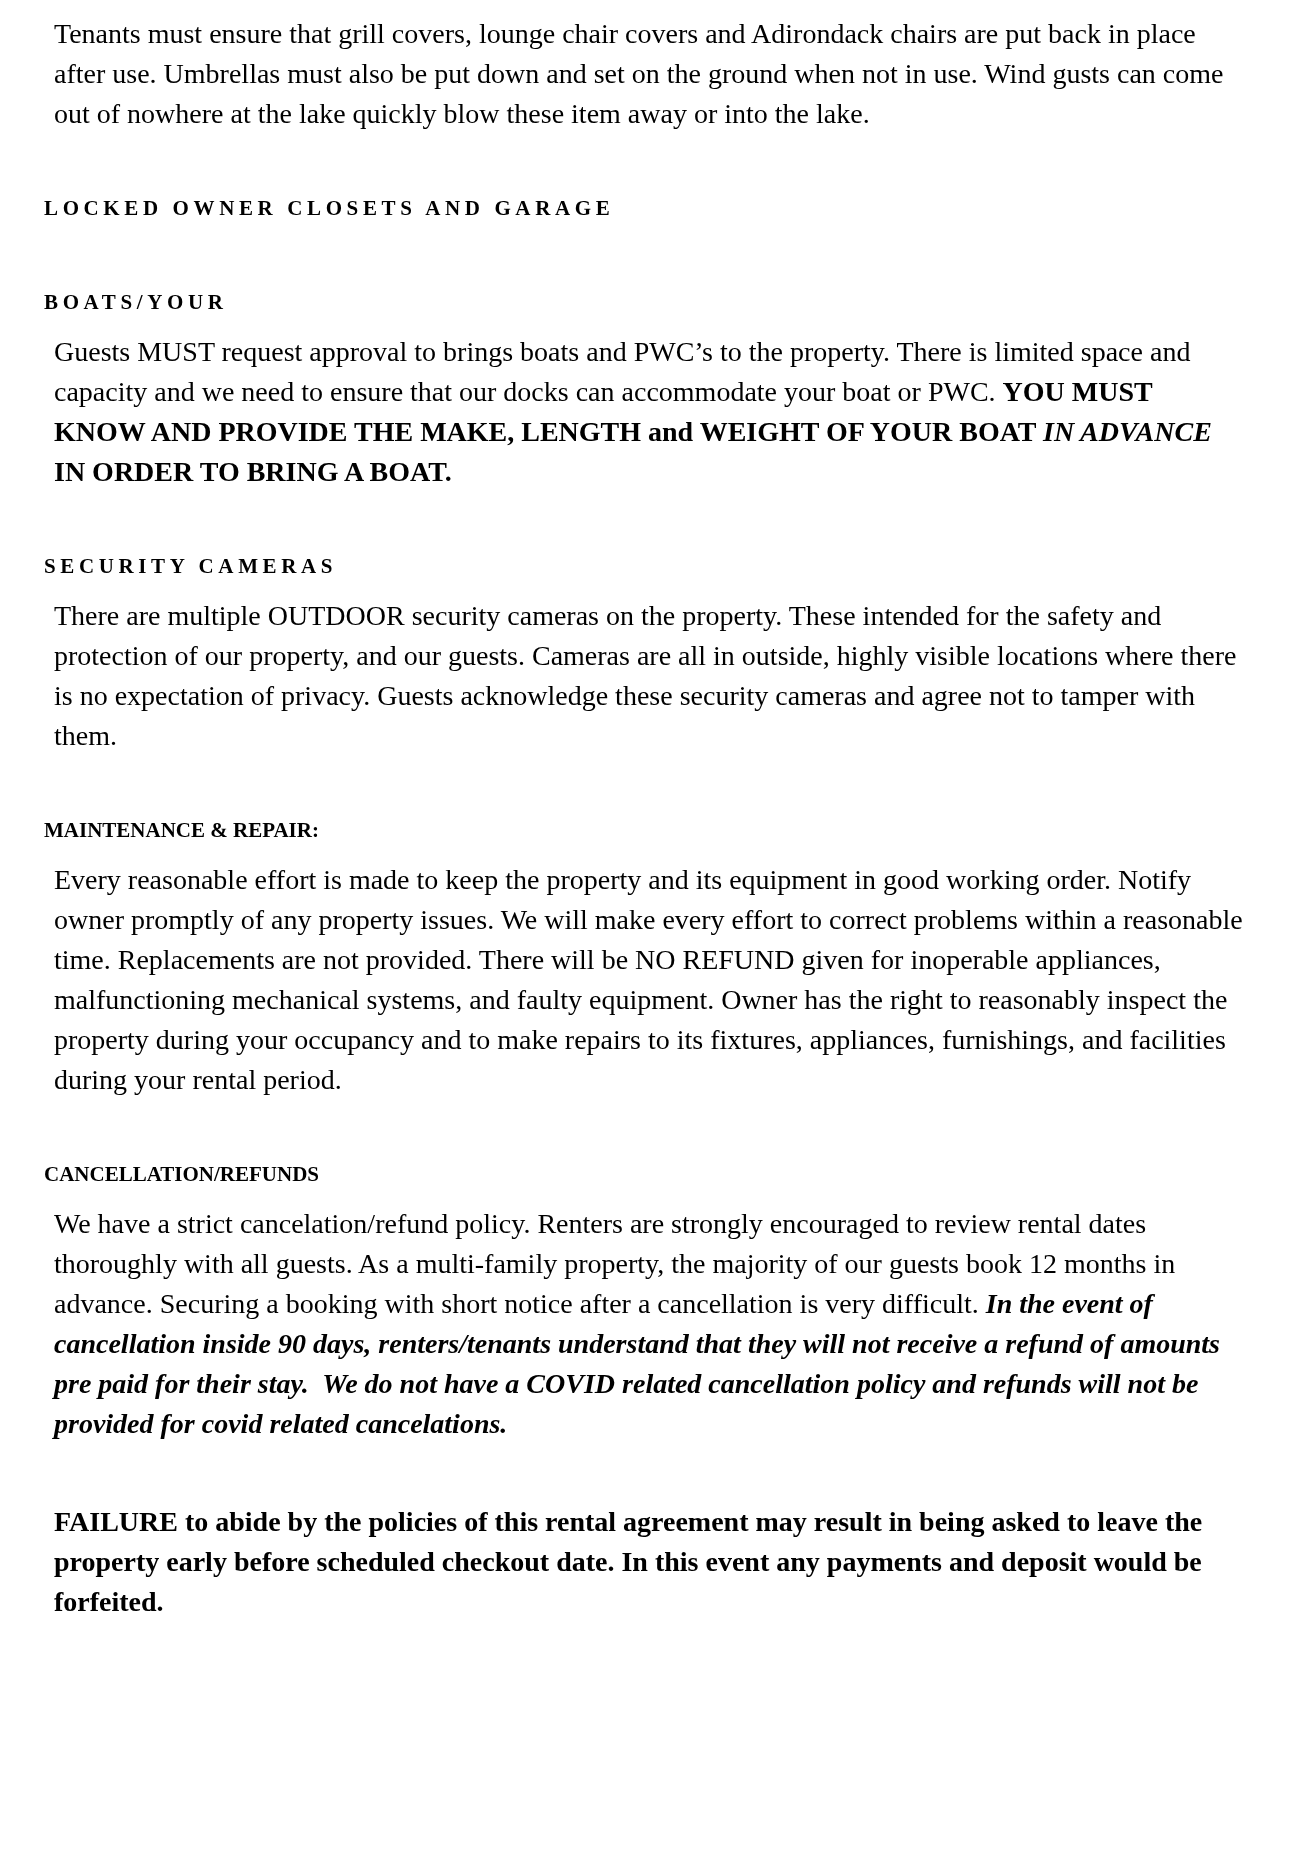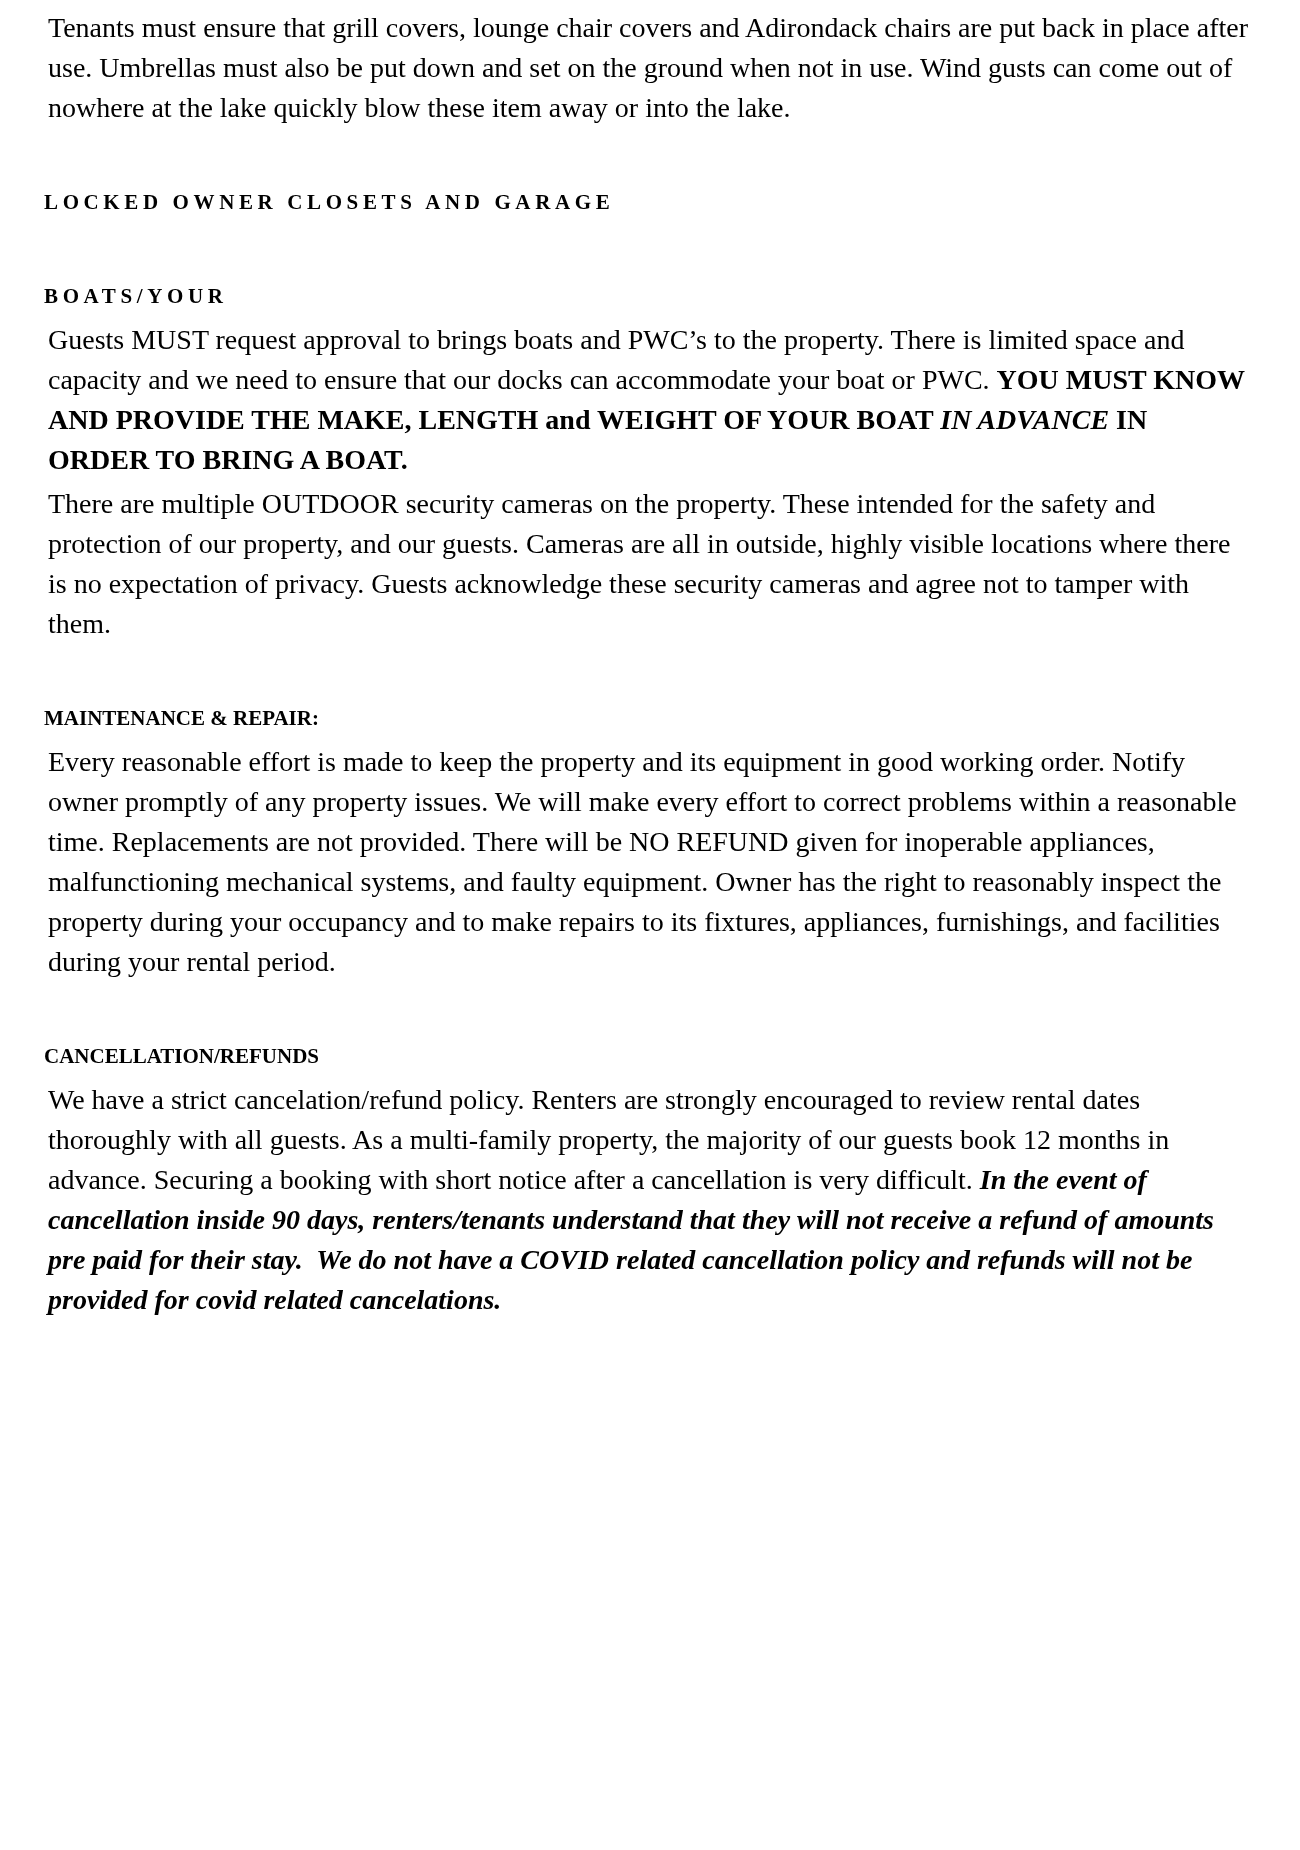--- a/index.html
+++ b/index.html
@@ -13,21 +13,21 @@
     box-sizing: border-box;
     padding: 4px 44px 0 44px;
     background: #ffffff;
     color: #000000;
     font-family: "Liberation Serif", "DejaVu Serif", serif;
     font-size: 28px;
     line-height: 40px;
     overflow: hidden;
   }
   .para {
-    margin: 4px;
+    margin: 10px;
     white-space: pre-wrap;
   }
   .heading {
     font-size: 21px;
     font-weight: bold;
     margin: 54px 0 0 0;
     line-height: 40px;
   }
   .spaced {
     letter-spacing: 0.22em;
@@ -44,22 +44,24 @@
 
 <div class="page">
 
   <p class="para">Tenants must ensure that grill covers, lounge chair covers and Adirondack chairs are put back in place after use. Umbrellas must also be put down and set on the ground when not in use. Wind gusts can come out of nowhere at the lake quickly blow these item away or into the lake.</p>
 
   <h2 class="heading spaced">LOCKED OWNER CLOSETS AND GARAGE</h2>
 
   <h2 class="heading spaced">BOATS/YOUR</h2>
   <p class="para"><span>Guests MUST request approval to brings boats and PWC’s to the property. There is limited space and capacity and we need to ensure that our docks can accommodate your boat or PWC. </span><span class="bold">YOU MUST KNOW AND PROVIDE THE MAKE, LENGTH and WEIGHT OF YOUR BOAT </span><span class="bold-italic">IN ADVANCE</span><span class="bold"> IN ORDER TO BRING A BOAT.</span></p>
 
+  <h2 class="heading spaced">SECURITY CAMERAS</h2>
   <p class="para">There are multiple OUTDOOR security cameras on the property. These intended for the safety and protection of our property, and our guests. Cameras are all in outside, highly visible locations where there is no expectation of privacy. Guests acknowledge these security cameras and agree not to tamper with them.</p>
 
   <h2 class="heading">MAINTENANCE &amp; REPAIR:</h2>
   <p class="para">Every reasonable effort is made to keep the property and its equipment in good working order. Notify owner promptly of any property issues. We will make every effort to correct problems within a reasonable time. Replacements are not provided. There will be NO REFUND given for inoperable appliances, malfunctioning mechanical systems, and faulty equipment. Owner has the right to reasonably inspect the property during your occupancy and to make repairs to its fixtures, appliances, furnishings, and facilities during your rental period.</p>
 
   <h2 class="heading">CANCELLATION/REFUNDS</h2>
   <p class="para"><span>We have a strict cancelation/refund policy. Renters are strongly encouraged to review rental dates thoroughly with all guests. As a multi-family property, the majority of our guests book 12 months in advance. Securing a booking with short notice after a cancellation is very difficult. </span><span class="bold-italic">In the event of cancellation inside 90 days, renters/tenants understand that they will not receive a refund of amounts pre paid for their stay.  We do not have a COVID related cancellation policy and refunds will not be provided for covid related cancelations.</span></p>
 
+  <p class="para closing">FAILURE to abide by the policies of this rental agreement may result in being asked to leave the property early before scheduled checkout date. In this event any payments and deposit would be forfeited.</p>
 
 </div>
 
 </body></html>

